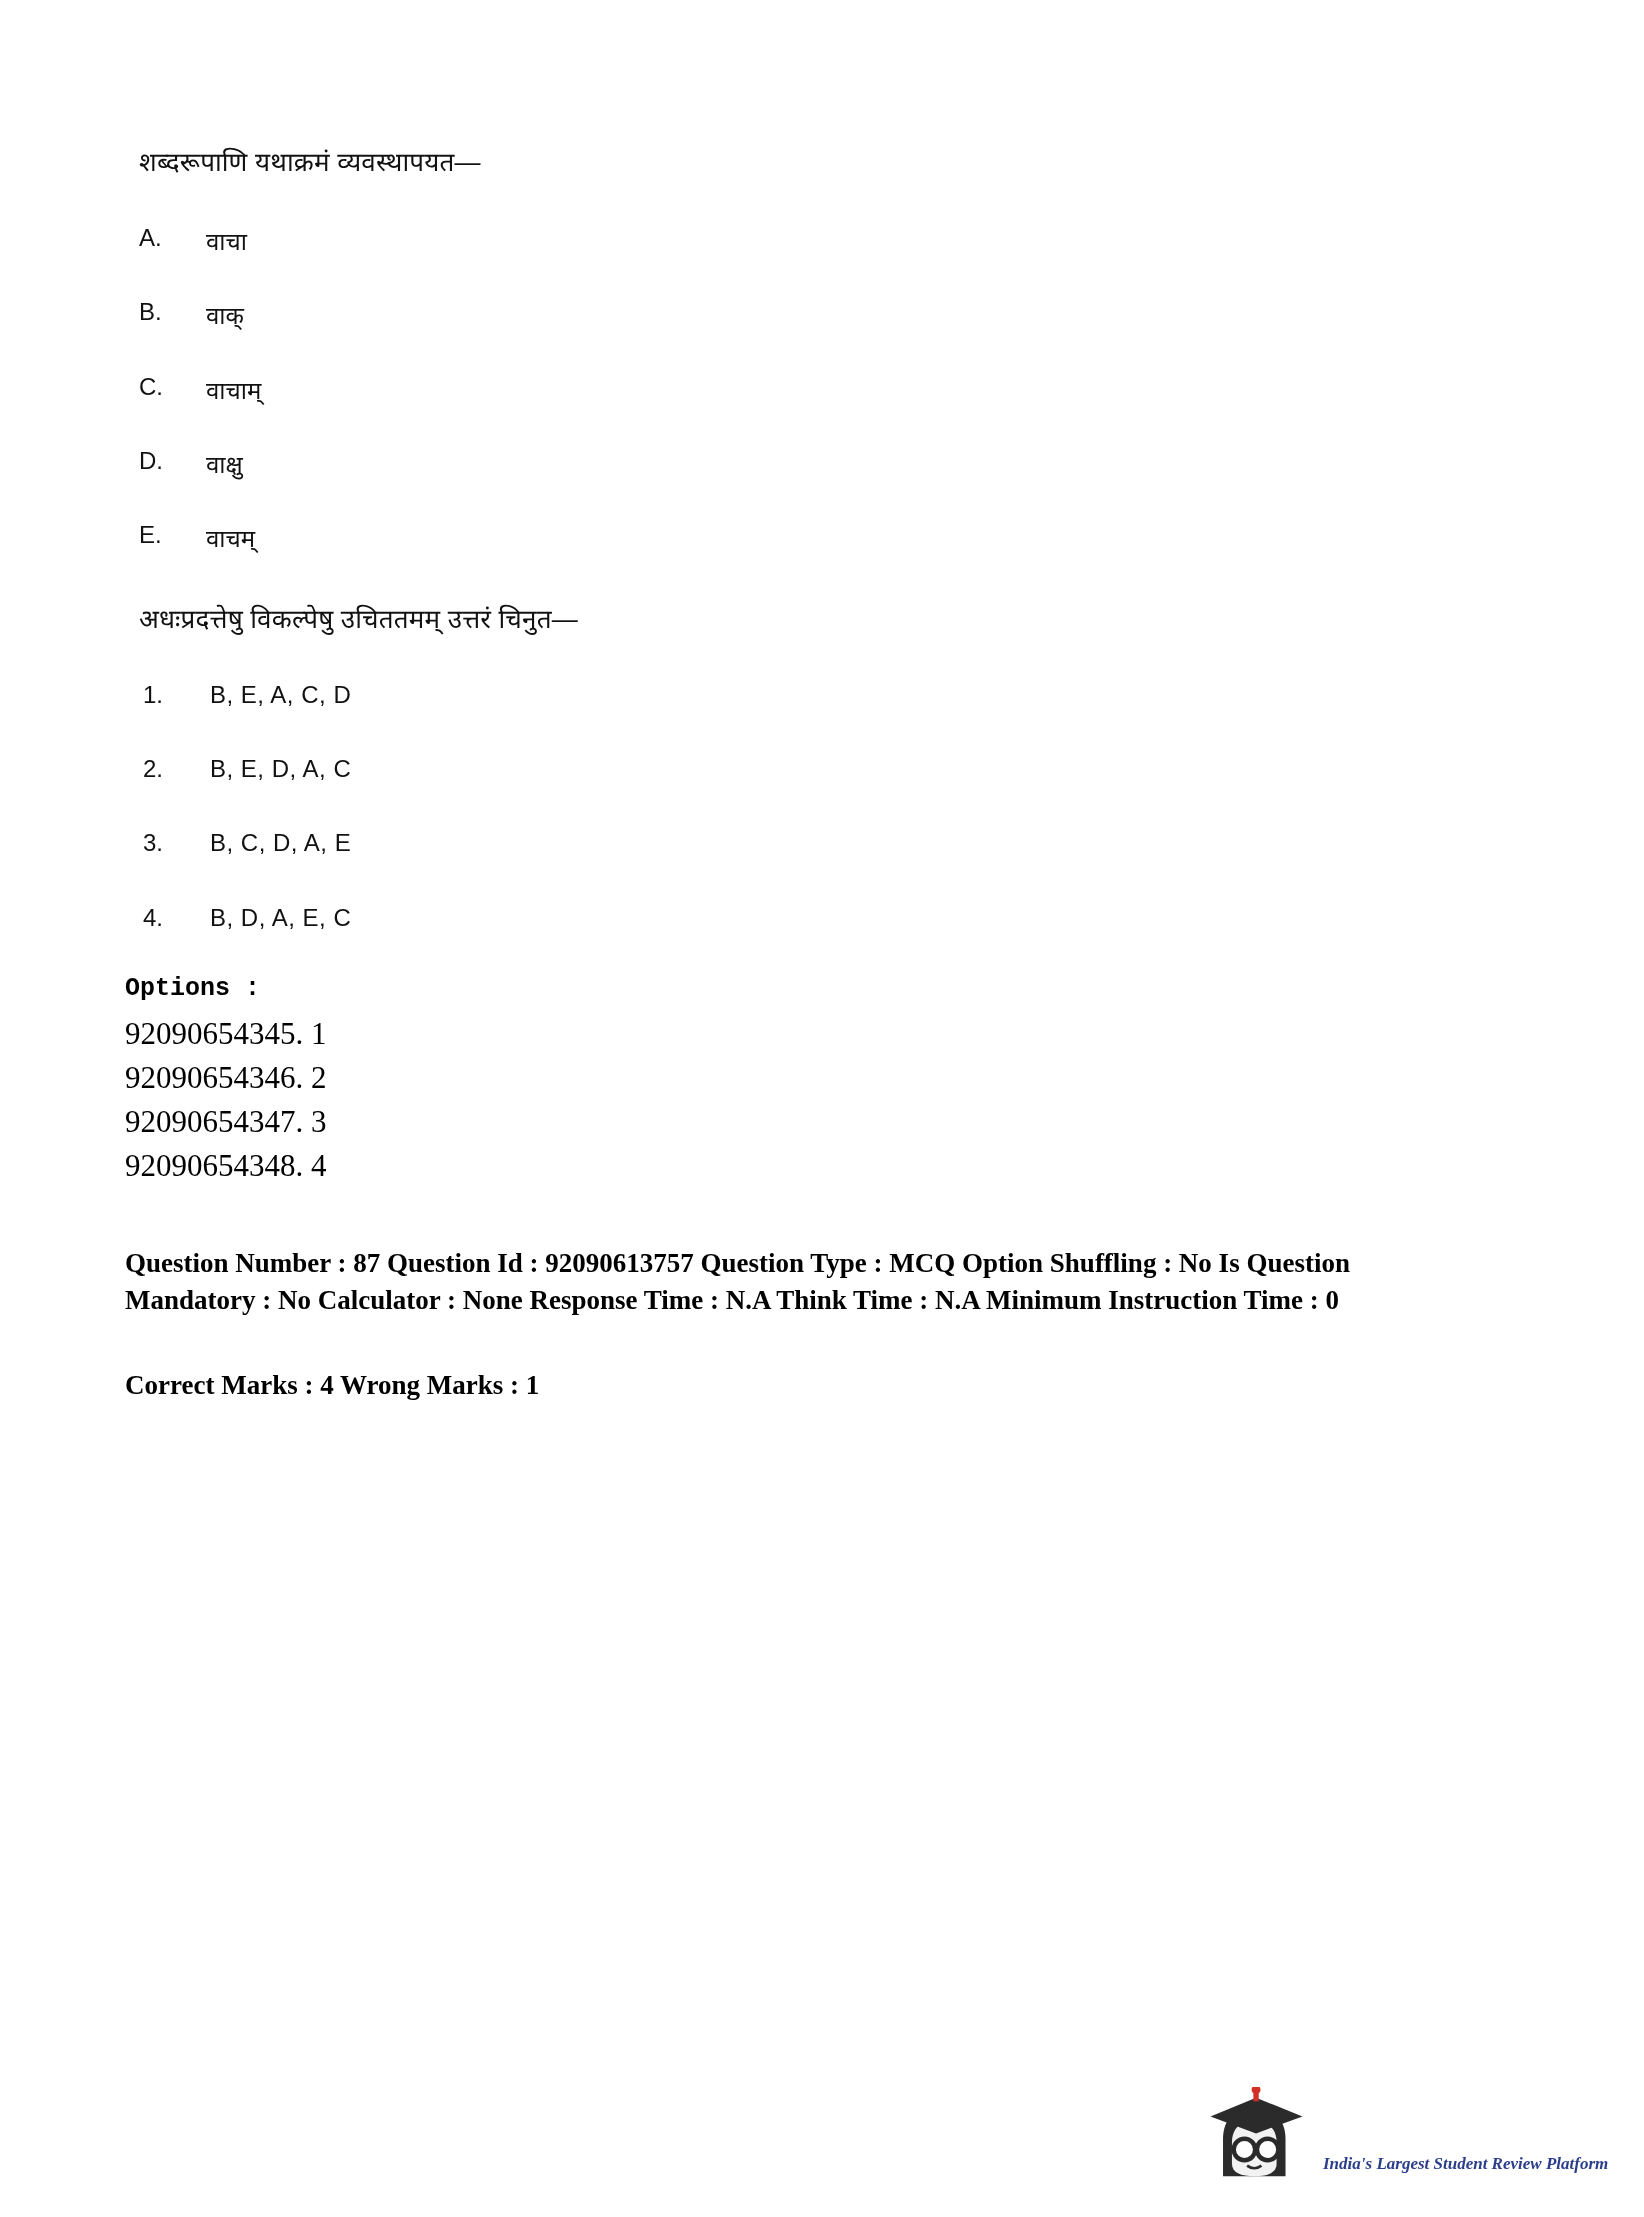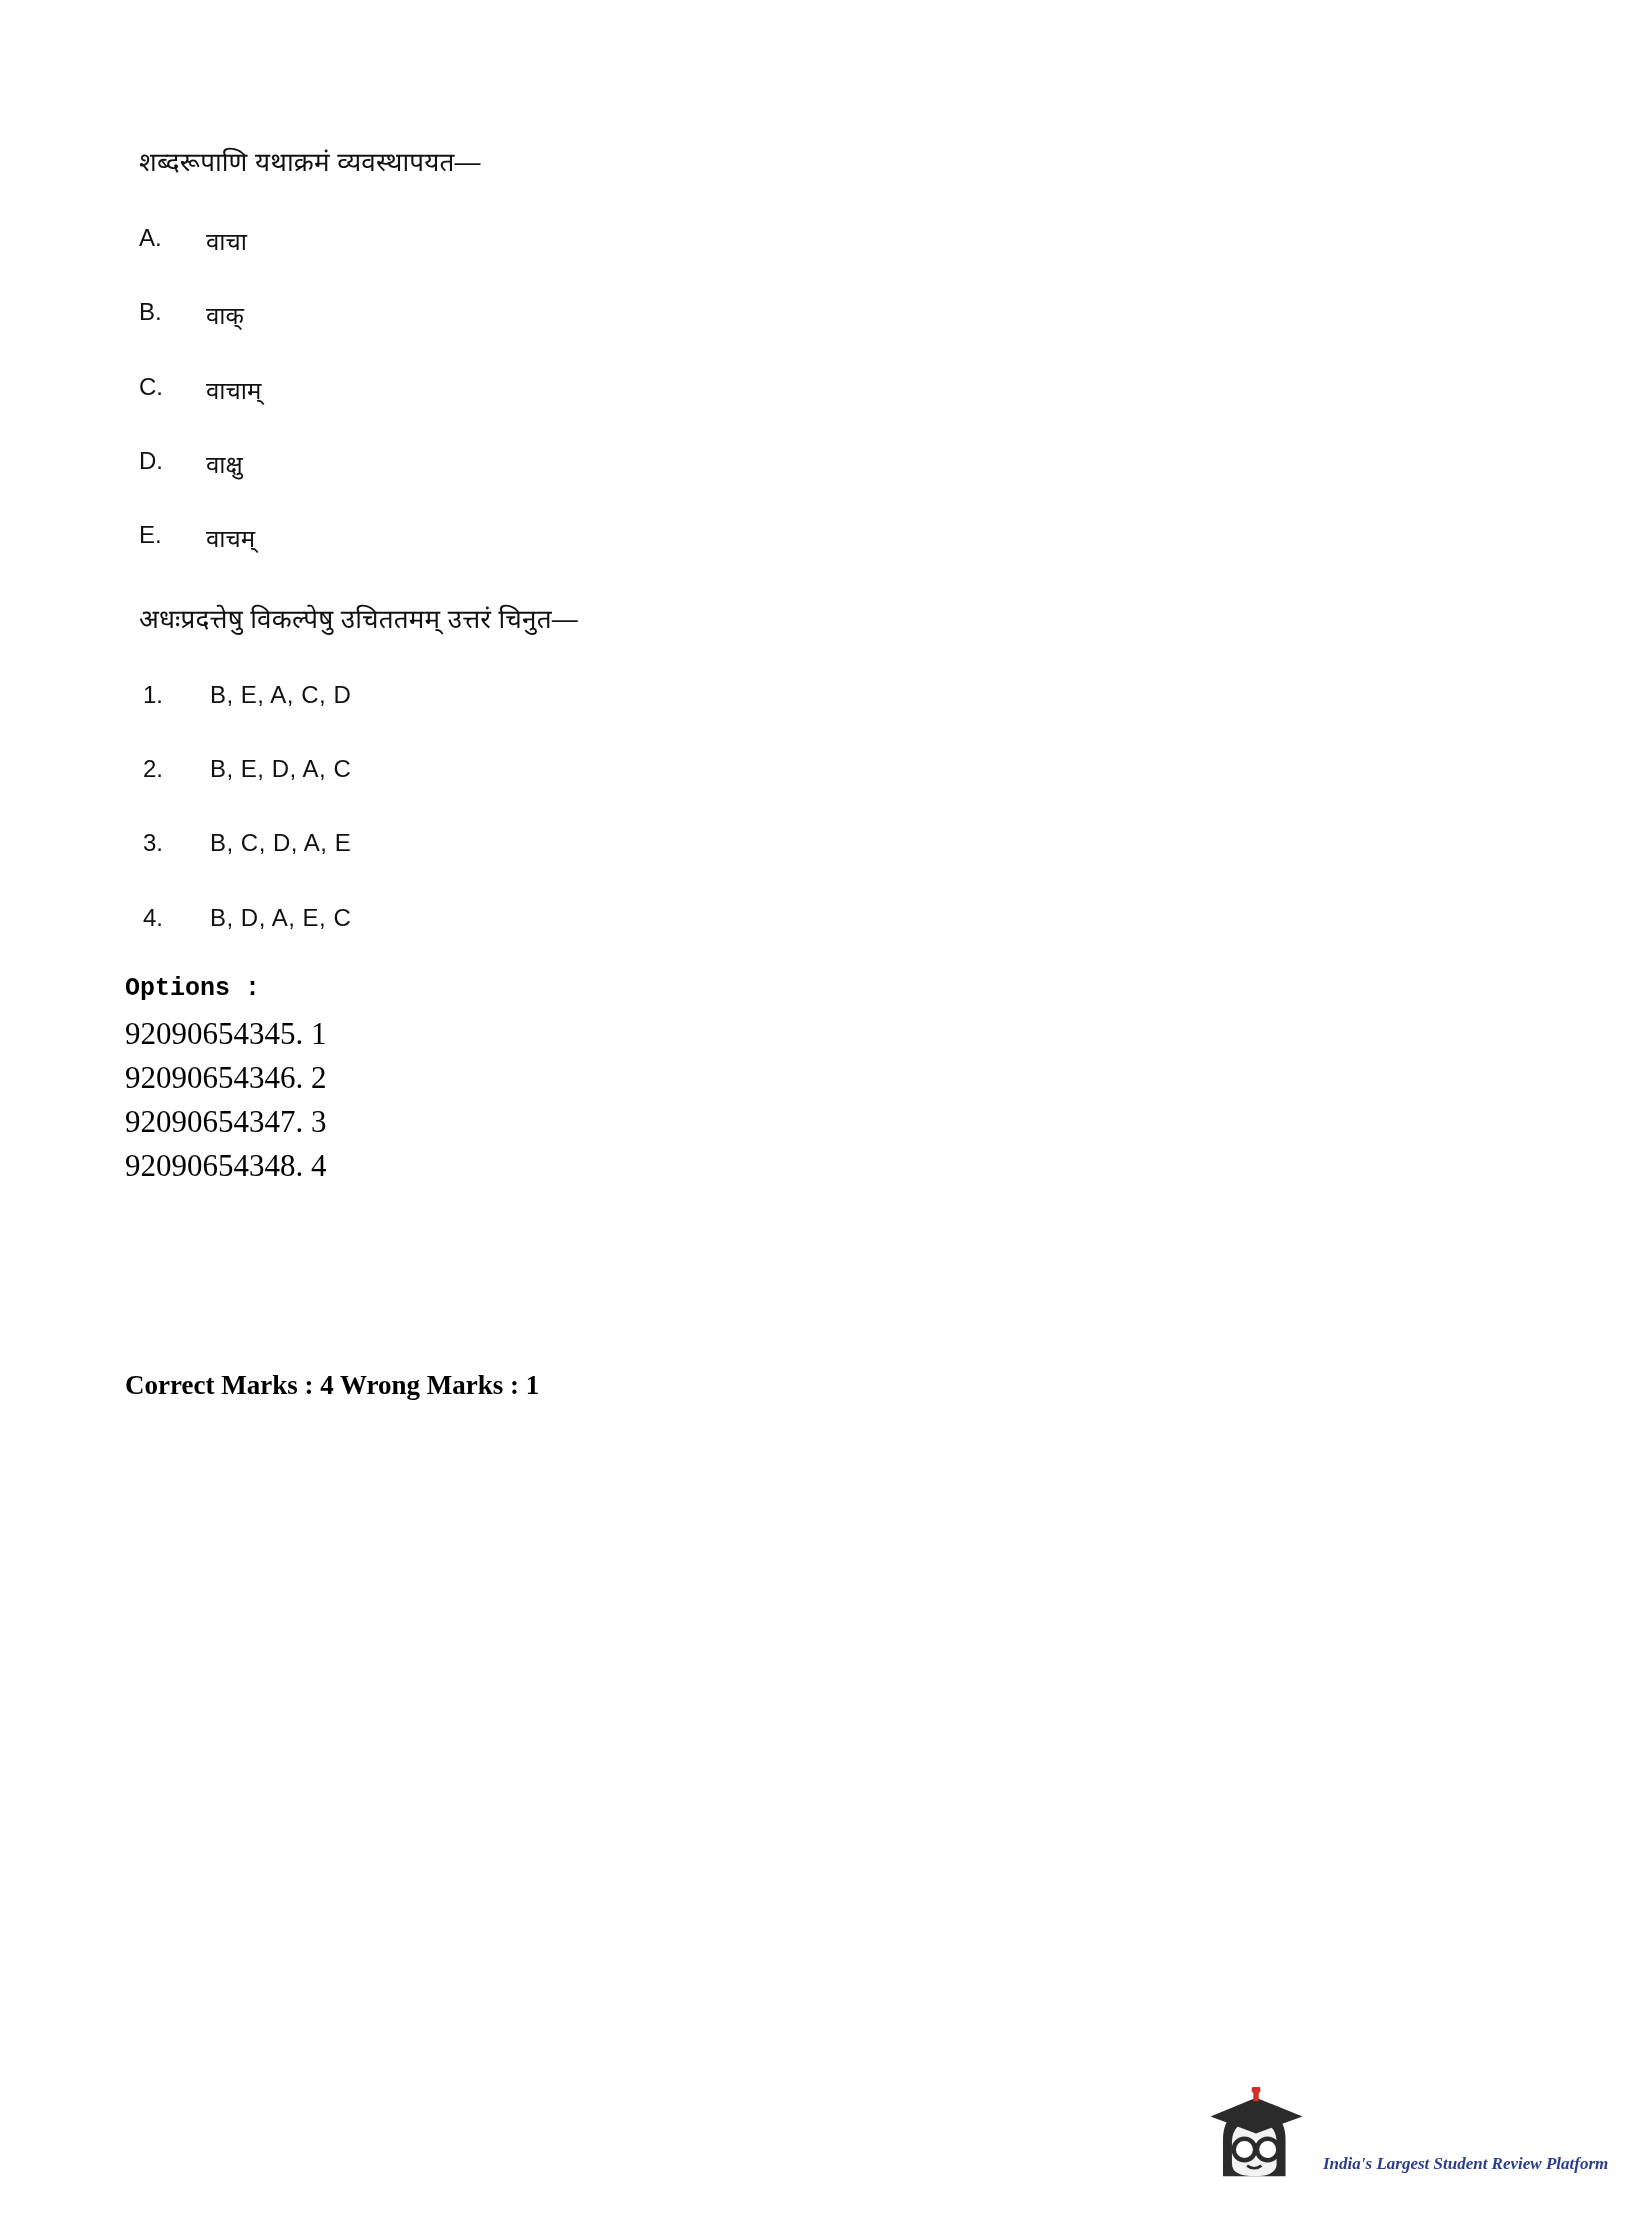--- a/index.html
+++ b/index.html
@@ -197,20 +197,21 @@
     <span class="num-label">4.</span>
     <span class="num-text">B, D, A, E, C</span>
   </div>
 
   <div class="options-head">Options :</div>
   <div class="option-id" style="top:1016px;">92090654345. 1</div>
   <div class="option-id" style="top:1060px;">92090654346. 2</div>
   <div class="option-id" style="top:1104px;">92090654347. 3</div>
   <div class="option-id" style="top:1148px;">92090654348. 4</div>
 
+  <div class="meta-block">Question Number : 87 Question Id : 92090613757 Question Type : MCQ Option Shuffling : No Is Question Mandatory : No Calculator : None Response Time : N.A Think Time : N.A Minimum Instruction Time : 0</div>
   <div class="meta-marks">Correct Marks : 4 Wrong Marks : 1</div>
 
   <div class="logo">
     <div class="logo-mark">
       <svg viewBox="0 0 115 112" width="103" height="100" xmlns="http://www.w3.org/2000/svg">
 
         <path d="M20 58 C20 36 33 24 55 24 C77 24 90 36 90 58 L90 100 L20 100 Z" fill="#2b2b2b"></path>
 
         <path d="M30 62 C30 46 40 38 55 38 C70 38 80 46 80 62 L80 86 C80 96 70 100 55 100 C40 100 30 96 30 86 Z" fill="#f2f2f2"></path>
 

